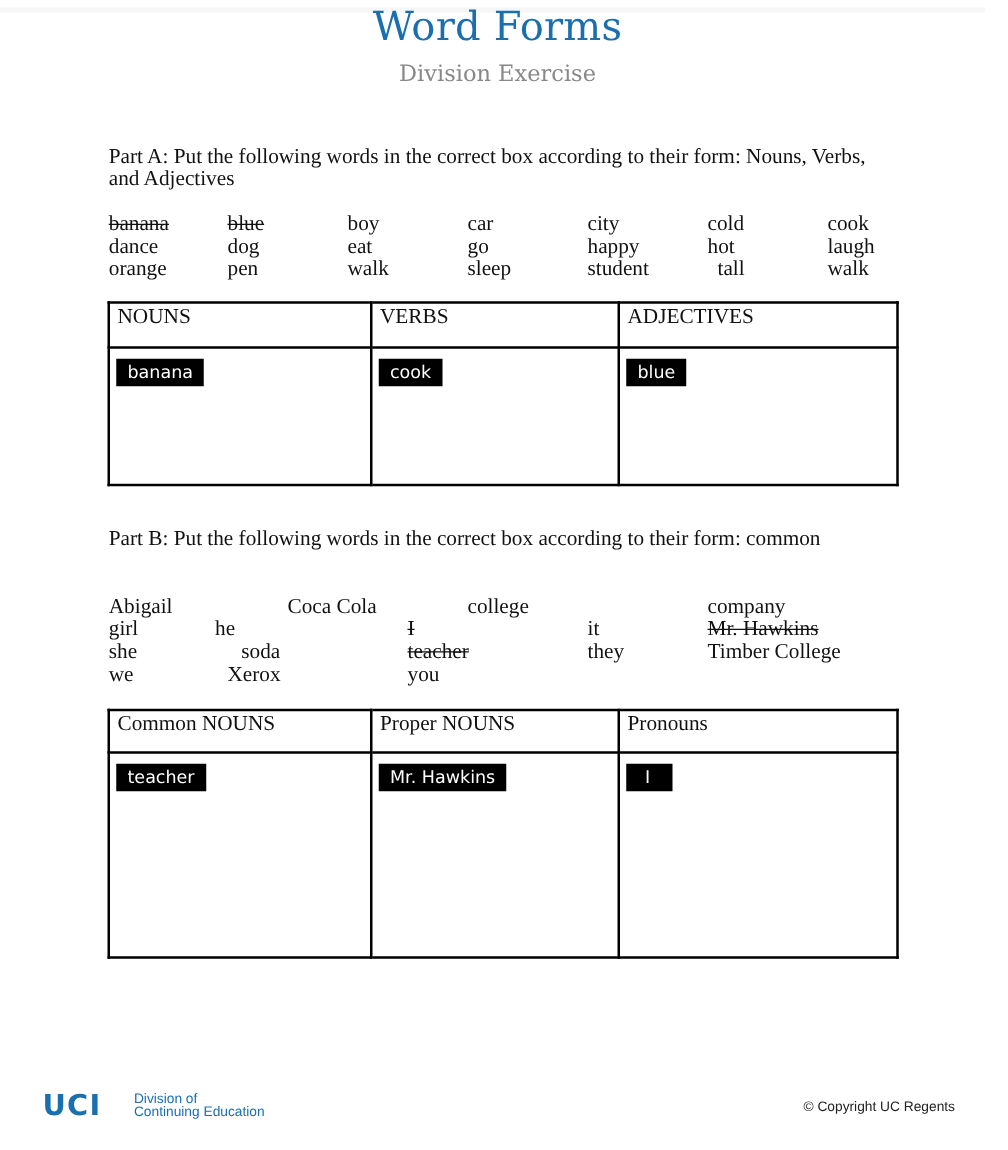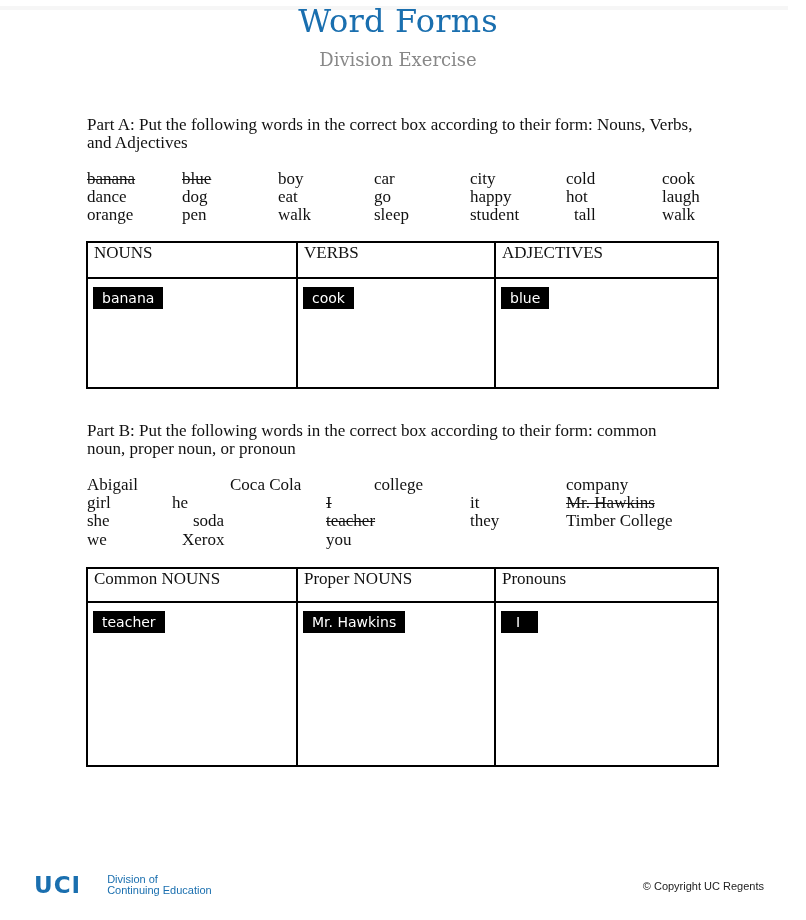--- a/index.html
+++ b/index.html
@@ -72,21 +72,20 @@
   <tr style="height:110px;">
     <td><span class="chip">banana</span></td>
     <td><span class="chip">cook</span></td>
     <td><span class="chip">blue</span></td>
   </tr>
 </tbody>
   </table>
 
 <div class="instr" style="top:422px;">
   <div>Part B:  Put the following words in the correct box according to their form: common</div>
-  <div>noun, proper noun, or pronoun</div>
 </div>
 
 <div id="bank-b">
     <span class="bank" style="left: 87px; top: 476px;">Abigail</span>
     <span class="bank" style="left: 230px; top: 476px;">Coca Cola</span>
     <span class="bank" style="left: 374px; top: 476px;">college</span>
     <span class="bank" style="left: 566px; top: 476px;">company</span>
     <span class="bank" style="left: 87px; top: 494px;">girl</span>
     <span class="bank" style="left: 172px; top: 494px;">he</span>
     <span class="bank struck" style="left: 326px; top: 494px;">I</span>

